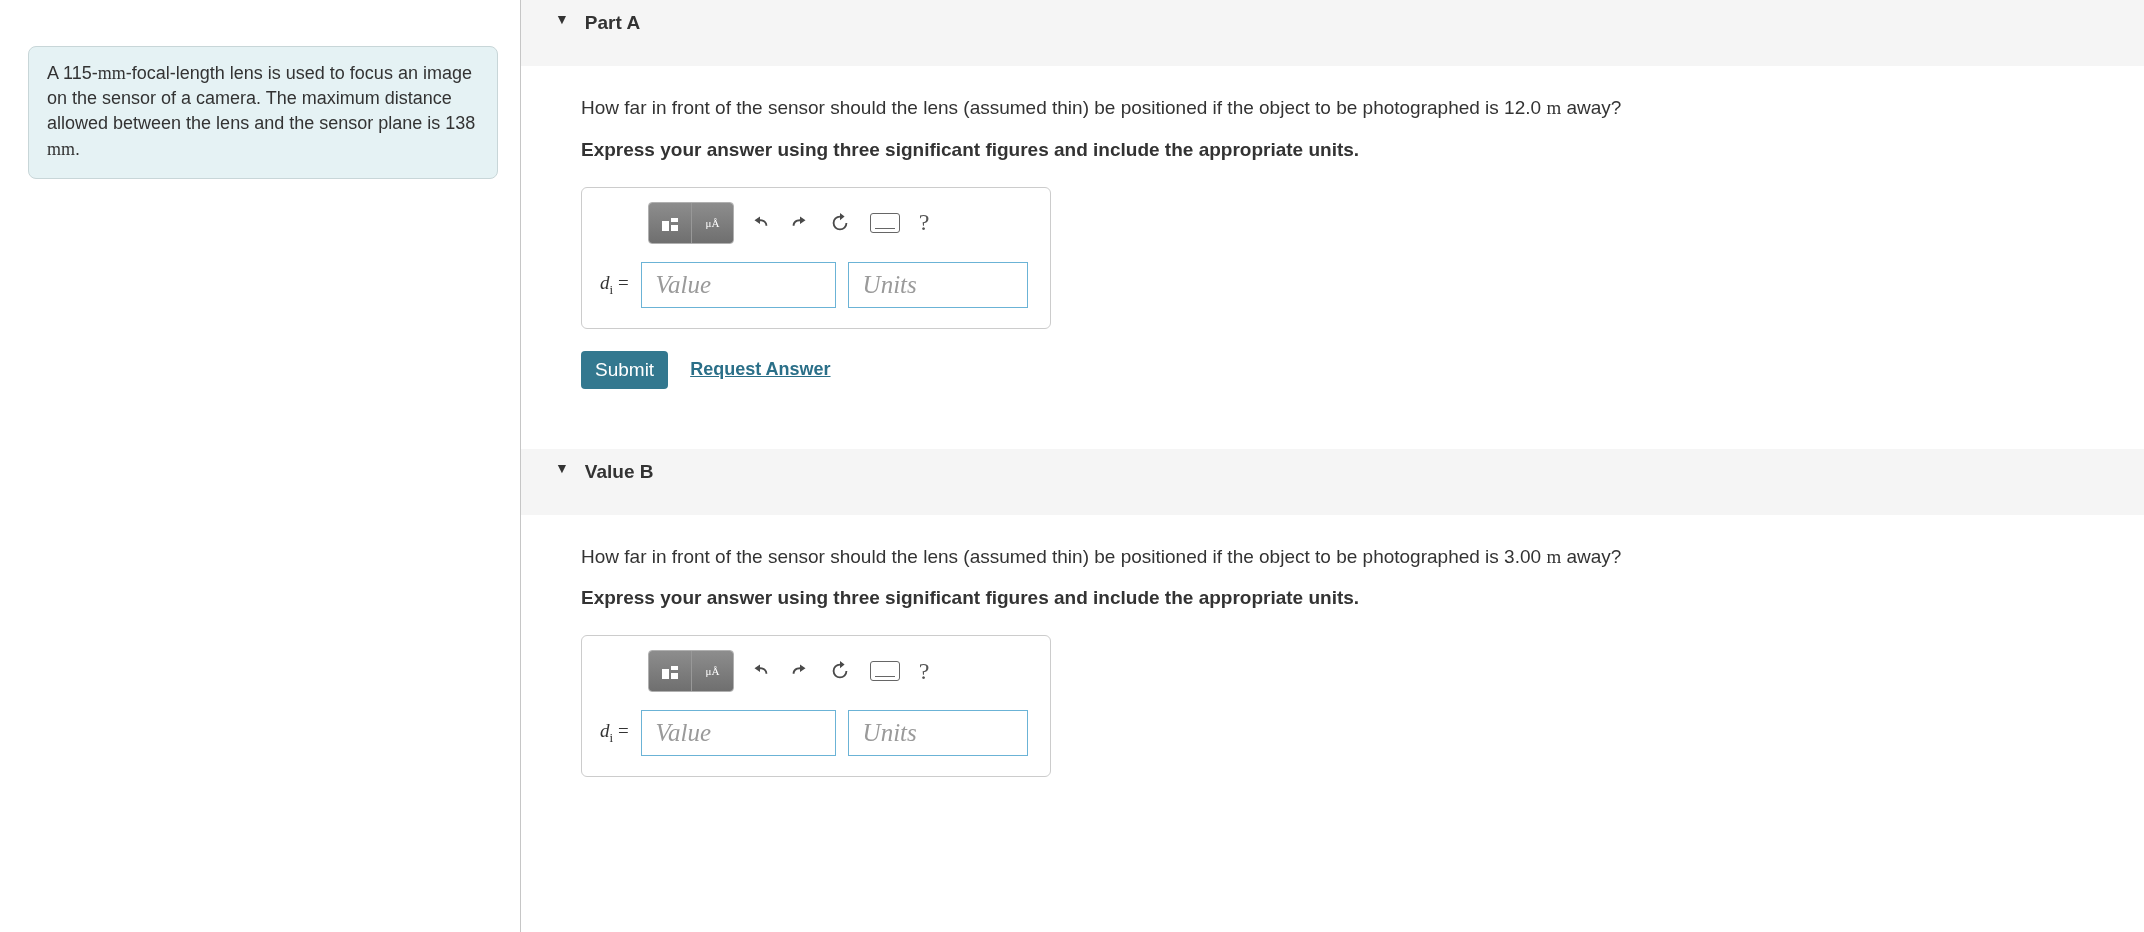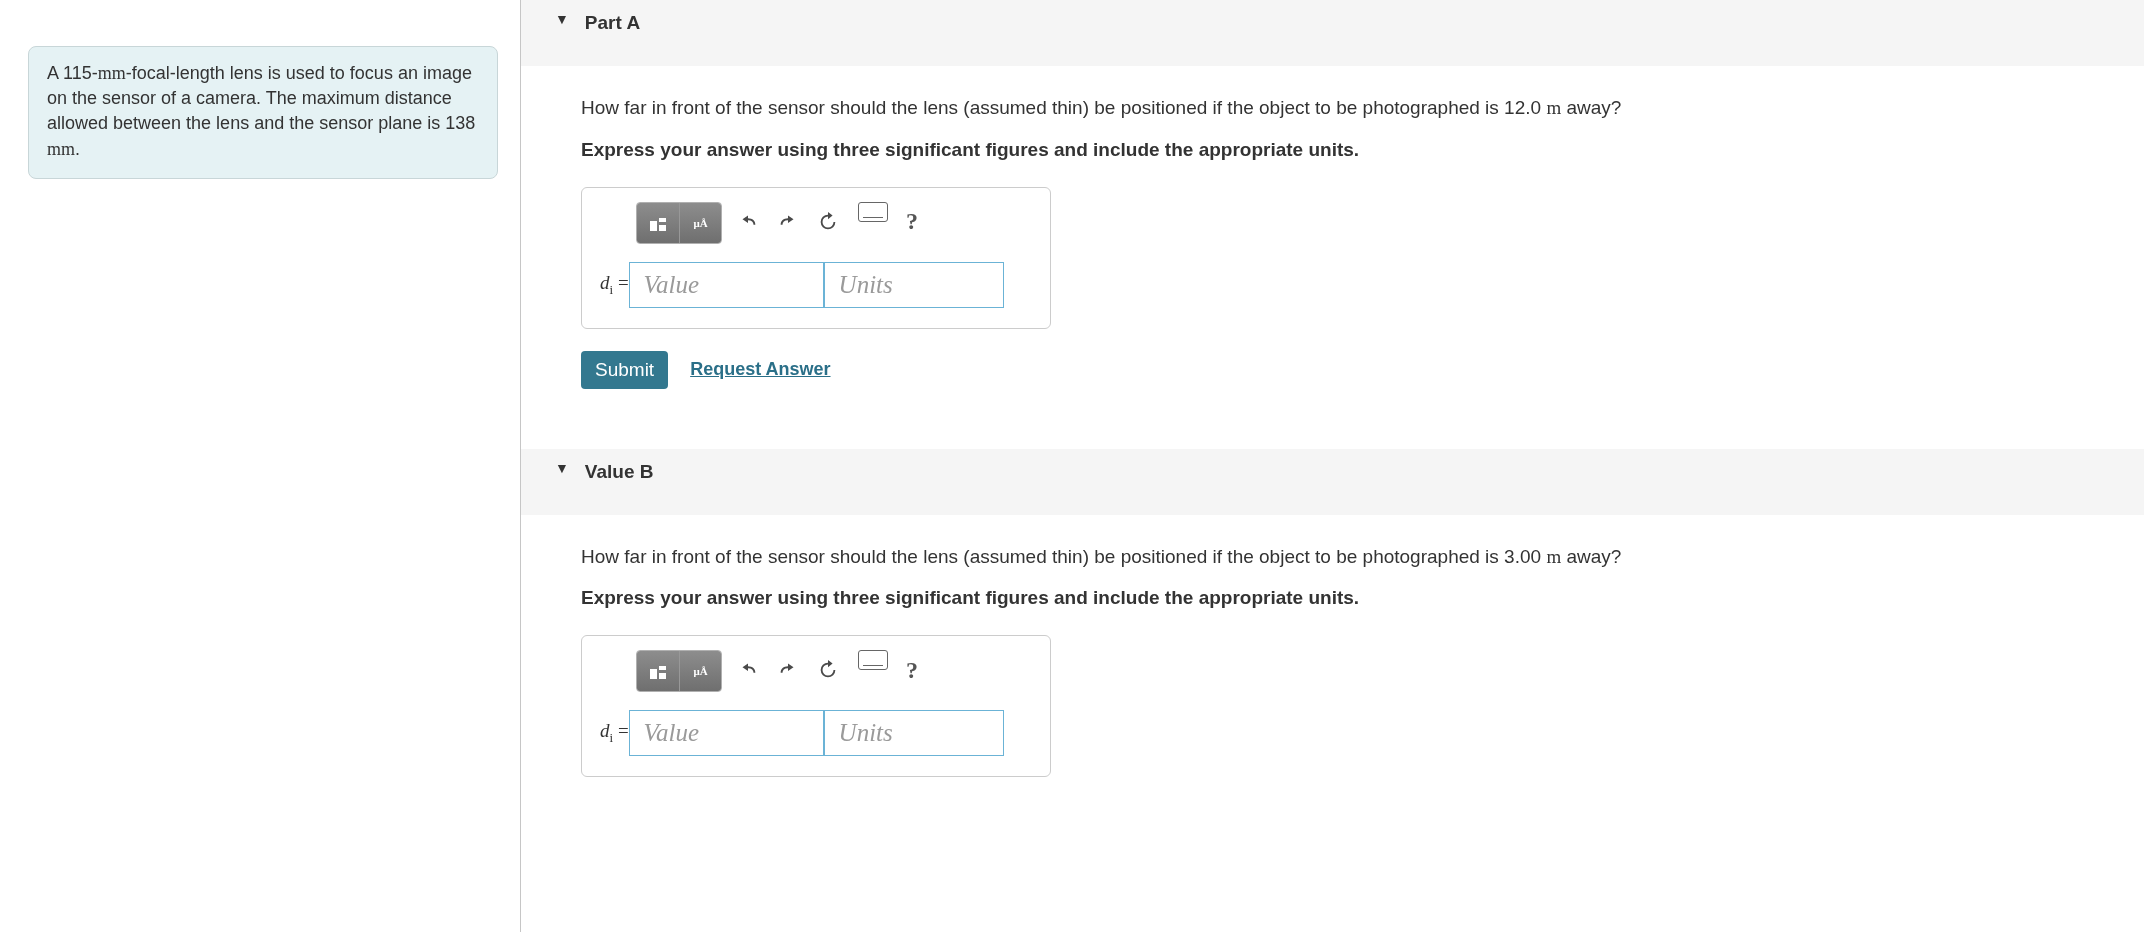--- a/index.html
+++ b/index.html
@@ -64,24 +64,24 @@
     }
     .answer-box {
       border: 1px solid #ccc;
       border-radius: 6px;
       width: 470px;
       padding: 14px 18px 20px 18px;
       margin-bottom: 22px;
     }
     .toolbar {
       display: flex;
+      align-items: center;
       gap: 0;
       margin-bottom: 18px;
-      margin-left: 36px;
-      font-weight: bold;
+      margin-left: 48px;
     }
     .tb-group {
       display: flex;
       border: 1px solid #b0b0b0;
       border-radius: 4px;
       overflow: hidden;
       margin-right: 6px;
     }
     .tb-btn {
       width: 42px;
@@ -115,20 +115,21 @@
       color: #4a4a4a;
       font-size: 22px;
       cursor: pointer;
     }
     .tb-plain.kbd { font-size: 14px; border:1px solid #666; border-radius:3px; width:30px; height:20px; margin: 0 4px; position:relative;}
     .tb-plain.kbd::after{content:""; position:absolute; bottom:3px; left:4px; right:4px; height:1px; background:#666;}
     .tb-plain.help { font-family: Georgia, serif; font-size: 24px; color:#555; }
     .input-row {
       display: flex;
       align-items: center;
+      gap: 12px;
     }
     .var-label {
       font-family: Georgia, "Times New Roman", serif;
       font-size: 19px;
       color: #333;
       white-space: nowrap;
     }
     .var-label .sub { font-size: 13px; vertical-align: sub; }
     .ans-input {
       border: 1px solid #6bb3d6;

